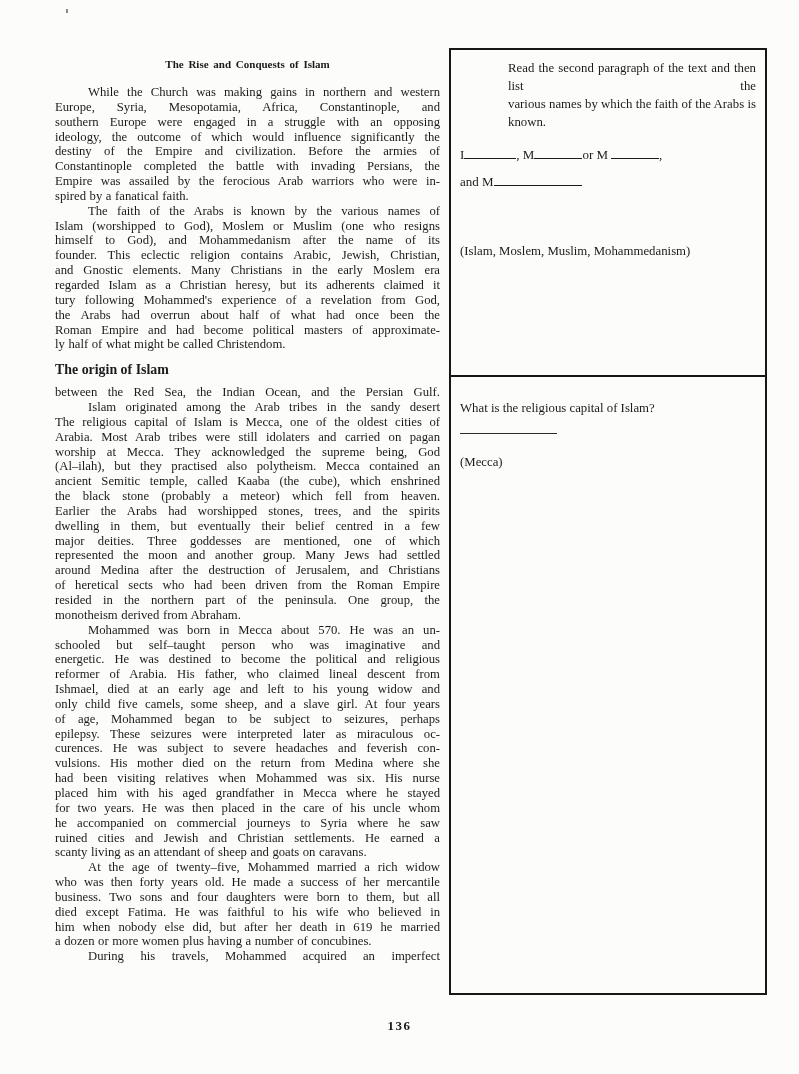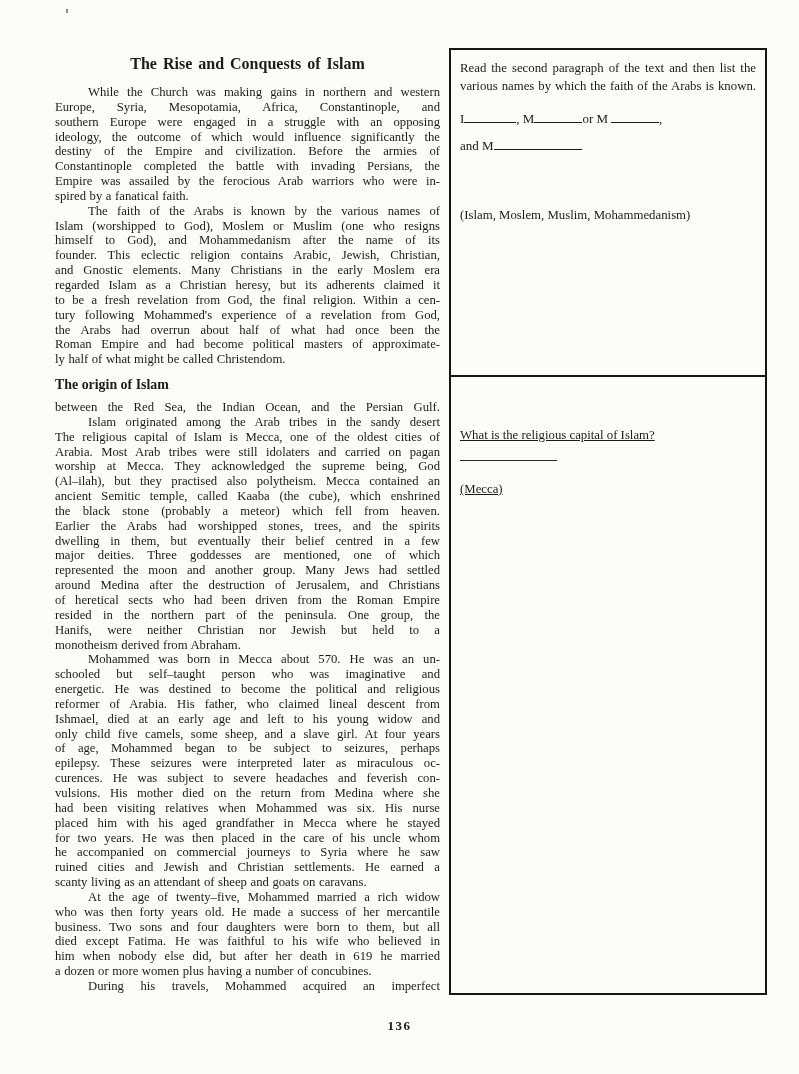--- a/index.html
+++ b/index.html
@@ -4,56 +4,56 @@
 <style>
   html,body { margin:0; padding:0; background:#fbfbf8; }
   .page {
     position:relative; width:799px; height:1074px;
     background:#fcfcfa; overflow:hidden;
     font-family:"Liberation Serif", serif; color:#1b1b1b;
   }
   
   .main-col { position:absolute; left:55px; top:56px; width:385px; }
   .article-title {
-    font-weight:bold; font-size:16px; line-height:16px;
+    font-weight:bold; font-size:11px; line-height:16px;
     text-align:center; margin:0 0 13px 0; word-spacing:2px;
   }
   .para { margin:0; }
   .line {
     font-size:12.7px; line-height:14.85px; height:14.85px;
     text-align:justify; text-align-last:justify; word-spacing:0.4px;
     overflow:hidden; white-space:normal;
   }
   .line.last { text-align-last:left; }
   .line.first { text-indent:33px; }
   .subheading {
     font-weight:bold; font-size:13.9px; line-height:15px;
     margin:10px 0 8px 0;
   }
   
   .sidebar { position:absolute; left:449px; top:48px; width:318px; }
   .qbox { box-sizing:border-box; border:2px solid #161616; background:transparent; }
   .qbox1 { height:329px; }
   .qbox2 { height:620px; margin-top:-2px; }
   .qbox-inner { padding:9px 9px 0 9px; font-size:12.8px; }
-  .prompt-line { line-height:18px; text-align:justify; text-align-last:justify; }
+  .prompt-line { line-height:18px; text-align:justify; text-align-last:justify;margin-left:48px; }
   .fill-line { margin-top:16px; font-size:13px; height:17px; }
   .fill-line2 { margin-top:10px; font-size:13px; height:17px; }
   .blank {
     display:inline-block; height:10px;
     border-bottom:1.6px solid #1b1b1b; vertical-align:baseline;
   }
   .blank.b1 { width:52px; }
   .blank.b2 { width:48px; }
   .blank.b3 { width:48px; margin-left:3px; }
   .blank.b4 { width:88px; }
   .seg3 { margin-left:0; }
   .box-answer { margin-top:53px; font-size:12.8px; }
   .question { line-height:18px; }
-  .qbox2 .qbox-inner { padding-top:49px;text-decoration:underline; }
+  .qbox2 .qbox-inner { padding-top:22px; }
   .answer-underline {
     width:97px; height:0; border-bottom:1.6px solid #2a2a2a; margin-top:16px;
   }
   .mecca { margin-top:21px; font-size:12.8px; }
   
   .page-num {
     position:absolute; left:0; right:0; top:1018px; text-align:center;
     font-weight:bold; font-size:13px; letter-spacing:1.5px;
   }
   .speck { position:absolute; left:66px; top:9px; width:2px; height:4px; background:#8a8a8a; }
@@ -77,21 +77,20 @@
           <div class="line">Empire was assailed by the ferocious Arab warriors who were in-</div>
           <div class="line last">spired by a fanatical faith.</div>
         </div>
         <div class="para">
           <div class="line first">The faith of the Arabs is known by the various names of</div>
           <div class="line">Islam (worshipped to God), Moslem or Muslim (one who resigns</div>
           <div class="line">himself to God), and Mohammedanism after the name of its</div>
           <div class="line">founder. This eclectic religion contains Arabic, Jewish, Christian,</div>
           <div class="line">and Gnostic elements. Many Christians in the early Moslem era</div>
           <div class="line">regarded Islam as a Christian heresy, but its adherents claimed it</div>
-          <div class="line">to be a fresh revelation from God, the final religion. Within a cen-</div>
           <div class="line">tury following Mohammed's experience of a revelation from God,</div>
           <div class="line">the Arabs had overrun about half of what had once been the</div>
           <div class="line">Roman Empire and had become political masters of approximate-</div>
           <div class="line last">ly half of what might be called Christendom.</div>
         </div>
         <div class="subheading">The origin of Islam</div>
         <div class="para">
           <div class="line">between the Red Sea, the Indian Ocean, and the Persian Gulf.</div>
           <div class="line first">Islam originated among the Arab tribes in the sandy desert</div>
           <div class="line">The religious capital of Islam is Mecca, one of the oldest cities of</div>
@@ -100,21 +99,20 @@
           <div class="line">(Al–ilah), but they practised also polytheism. Mecca contained an</div>
           <div class="line">ancient Semitic temple, called Kaaba (the cube), which enshrined</div>
           <div class="line">the black stone (probably a meteor) which fell from heaven.</div>
           <div class="line">Earlier the Arabs had worshipped stones, trees, and the spirits</div>
           <div class="line">dwelling in them, but eventually their belief centred in a few</div>
           <div class="line">major deities. Three goddesses are mentioned, one of which</div>
           <div class="line">represented the moon and another group. Many Jews had settled</div>
           <div class="line">around Medina after the destruction of Jerusalem, and Christians</div>
           <div class="line">of heretical sects who had been driven from the Roman Empire</div>
           <div class="line">resided in the northern part of the peninsula. One group, the</div>
-          <div class="line">Hanifs, were neither Christian nor Jewish but held to a</div>
           <div class="line last">monotheism derived from Abraham.</div>
         </div>
         <div class="para">
           <div class="line first">Mohammed was born in Mecca about 570. He was an un-</div>
           <div class="line">schooled but self–taught person who was imaginative and</div>
           <div class="line">energetic. He was destined to become the political and religious</div>
           <div class="line">reformer of Arabia. His father, who claimed lineal descent from</div>
           <div class="line">Ishmael, died at an early age and left to his young widow and</div>
           <div class="line">only child five camels, some sheep, and a slave girl. At four years</div>
           <div class="line">of age, Mohammed began to be subject to seizures, perhaps</div>

